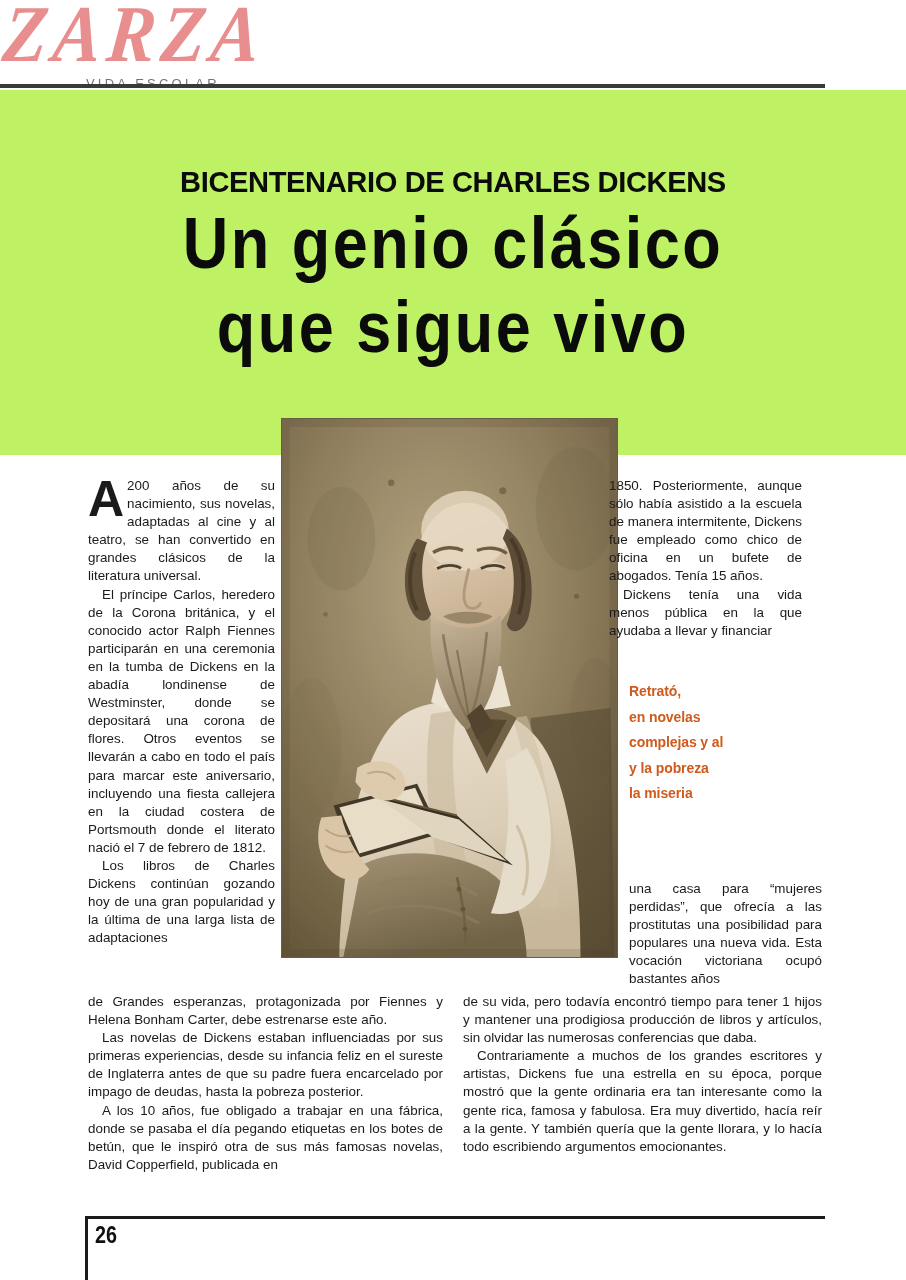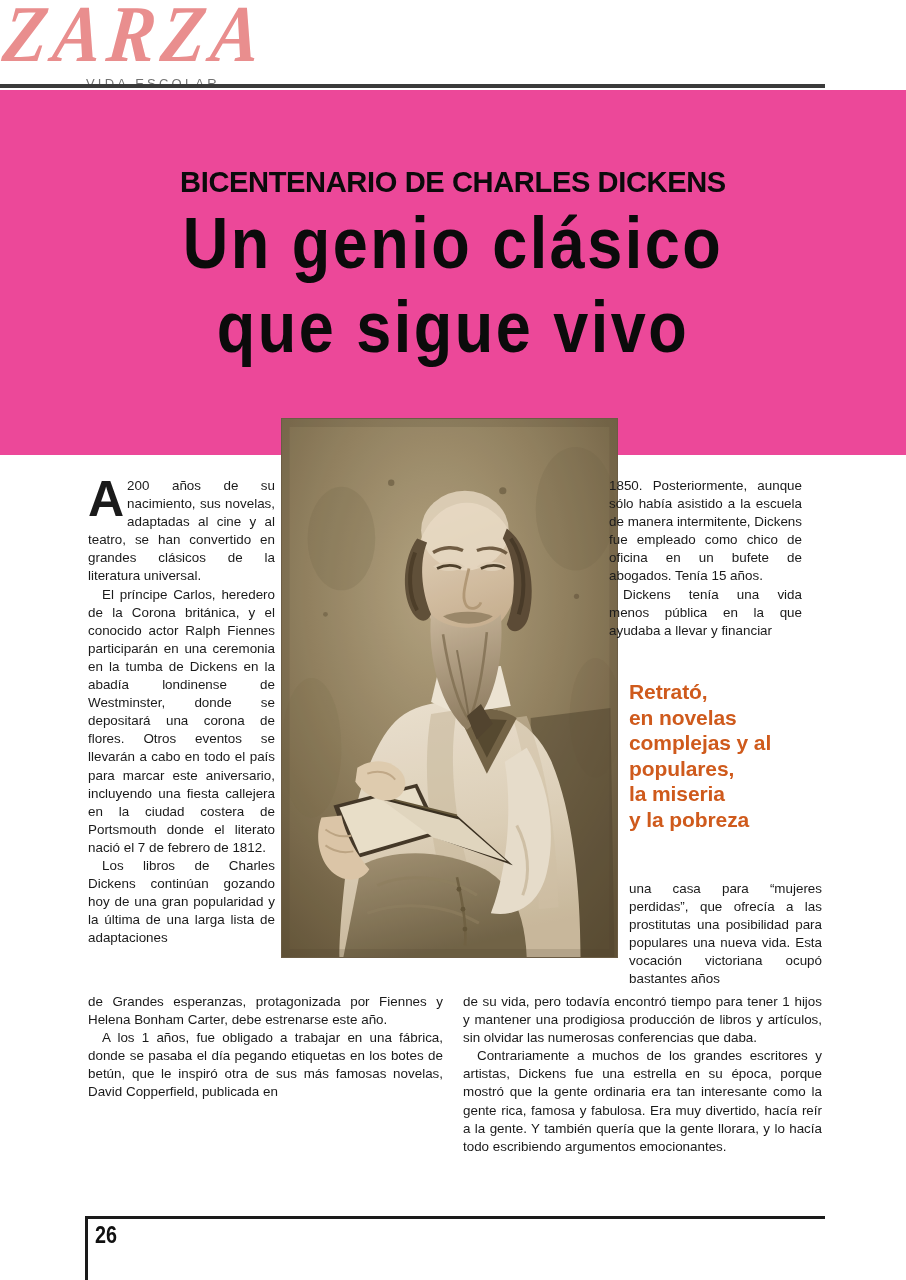--- a/index.html
+++ b/index.html
@@ -57,21 +57,21 @@
     background: #3a3a3a;
   }
 
   
   .banner {
     position: absolute;
     left: 0;
     top: 90px;
     width: 906px;
     height: 365px;
-    background: #ec4899;
+    background: #bef264;
   }
   .kicker {
     position: absolute;
     left: 0;
     top: 75px;
     width: 906px;
     text-align: center;
     font-family: "Liberation Sans", sans-serif;
     font-size: 30px;
     font-weight: bold;
@@ -125,21 +125,21 @@
 
   #col-left-top  { left: 88px;  top: 477px; width: 187px; }
   #col-right-top { left: 609px; top: 477px; width: 193px; }
 
   .pullquote {
     position: absolute;
     left: 629px;
     top: 679px;
     width: 200px;
     font-family: "Liberation Sans", sans-serif;
-    font-size: 21px;
+    font-size: 14px;
     line-height: 25.6px;
     font-weight: bold;
     color: #cf5a1c;
     letter-spacing: -0.1px;
   }
   .pullquote span { display: block; }
 
   #col-right-mid { left: 629px; top: 880px; width: 193px; }
 
   #col-wide-left  { left: 88px;  top: 993px; width: 355px; }
@@ -318,32 +318,32 @@
 
 <div class="col" id="col-right-top">
   <p class="noind">1850. Posteriormente, aunque sólo había asistido a la escuela de manera intermitente, Dickens fue empleado como chico de oficina en un bufete de abogados. Tenía 15 años.</p>
   <p>Dickens tenía una vida menos pública en la que ayudaba a llevar y financiar</p>
 </div>
 
 <div class="pullquote">
   <span>Retrató,</span>
   <span>en novelas</span>
   <span>complejas y al</span>
-  <span>populares,</span>
+  <span>y la pobreza</span>
   <span>la miseria</span>
-  <span>y la pobreza</span>
 </div>
 
 <div class="col" id="col-right-mid">
   <p class="noind">una casa para “mujeres perdidas”, que ofrecía a las prostitutas una posibilidad para populares una nueva vida. Esta vocación victoriana ocupó bastantes años</p>
 </div>
 
 <div class="col" id="col-wide-left">
   <p class="noind">de Grandes esperanzas, protagonizada por Fiennes y Helena Bonham Carter, debe estrenarse este año.</p>
-  <p>A los 1 años, fue obligado a trabajar en una fábrica, donde se pasaba el día pegando etiquetas en los botes de betún, que le inspiró otra de sus más famosas novelas, David Copperfield, publicada en</p>
+  <p>Las novelas de Dickens estaban influenciadas por sus primeras experiencias, desde su infancia feliz en el sureste de Inglaterra antes de que su padre fuera encarcelado por impago de deudas, hasta la pobreza posterior.</p>
+  <p>A los 10 años, fue obligado a trabajar en una fábrica, donde se pasaba el día pegando etiquetas en los botes de betún, que le inspiró otra de sus más famosas novelas, David Copperfield, publicada en</p>
 </div>
 
 <div class="col" id="col-wide-right">
   <p class="noind">de su vida, pero todavía encontró tiempo para tener 1 hijos y mantener una prodigiosa producción de libros y artículos, sin olvidar las numerosas conferencias que daba.</p>
   <p>Contrariamente a muchos de los grandes escritores y artistas, Dickens fue una estrella en su época, porque mostró que la gente ordinaria era tan interesante como la gente rica, famosa y fabulosa. Era muy divertido, hacía reír a la gente. Y también quería que la gente llorara, y lo hacía todo escribiendo argumentos emocionantes.</p>
 </div>
 
 <div class="footer-rule"></div>
 <div class="footer-vrule"></div>
 <div class="page-number">26</div>

